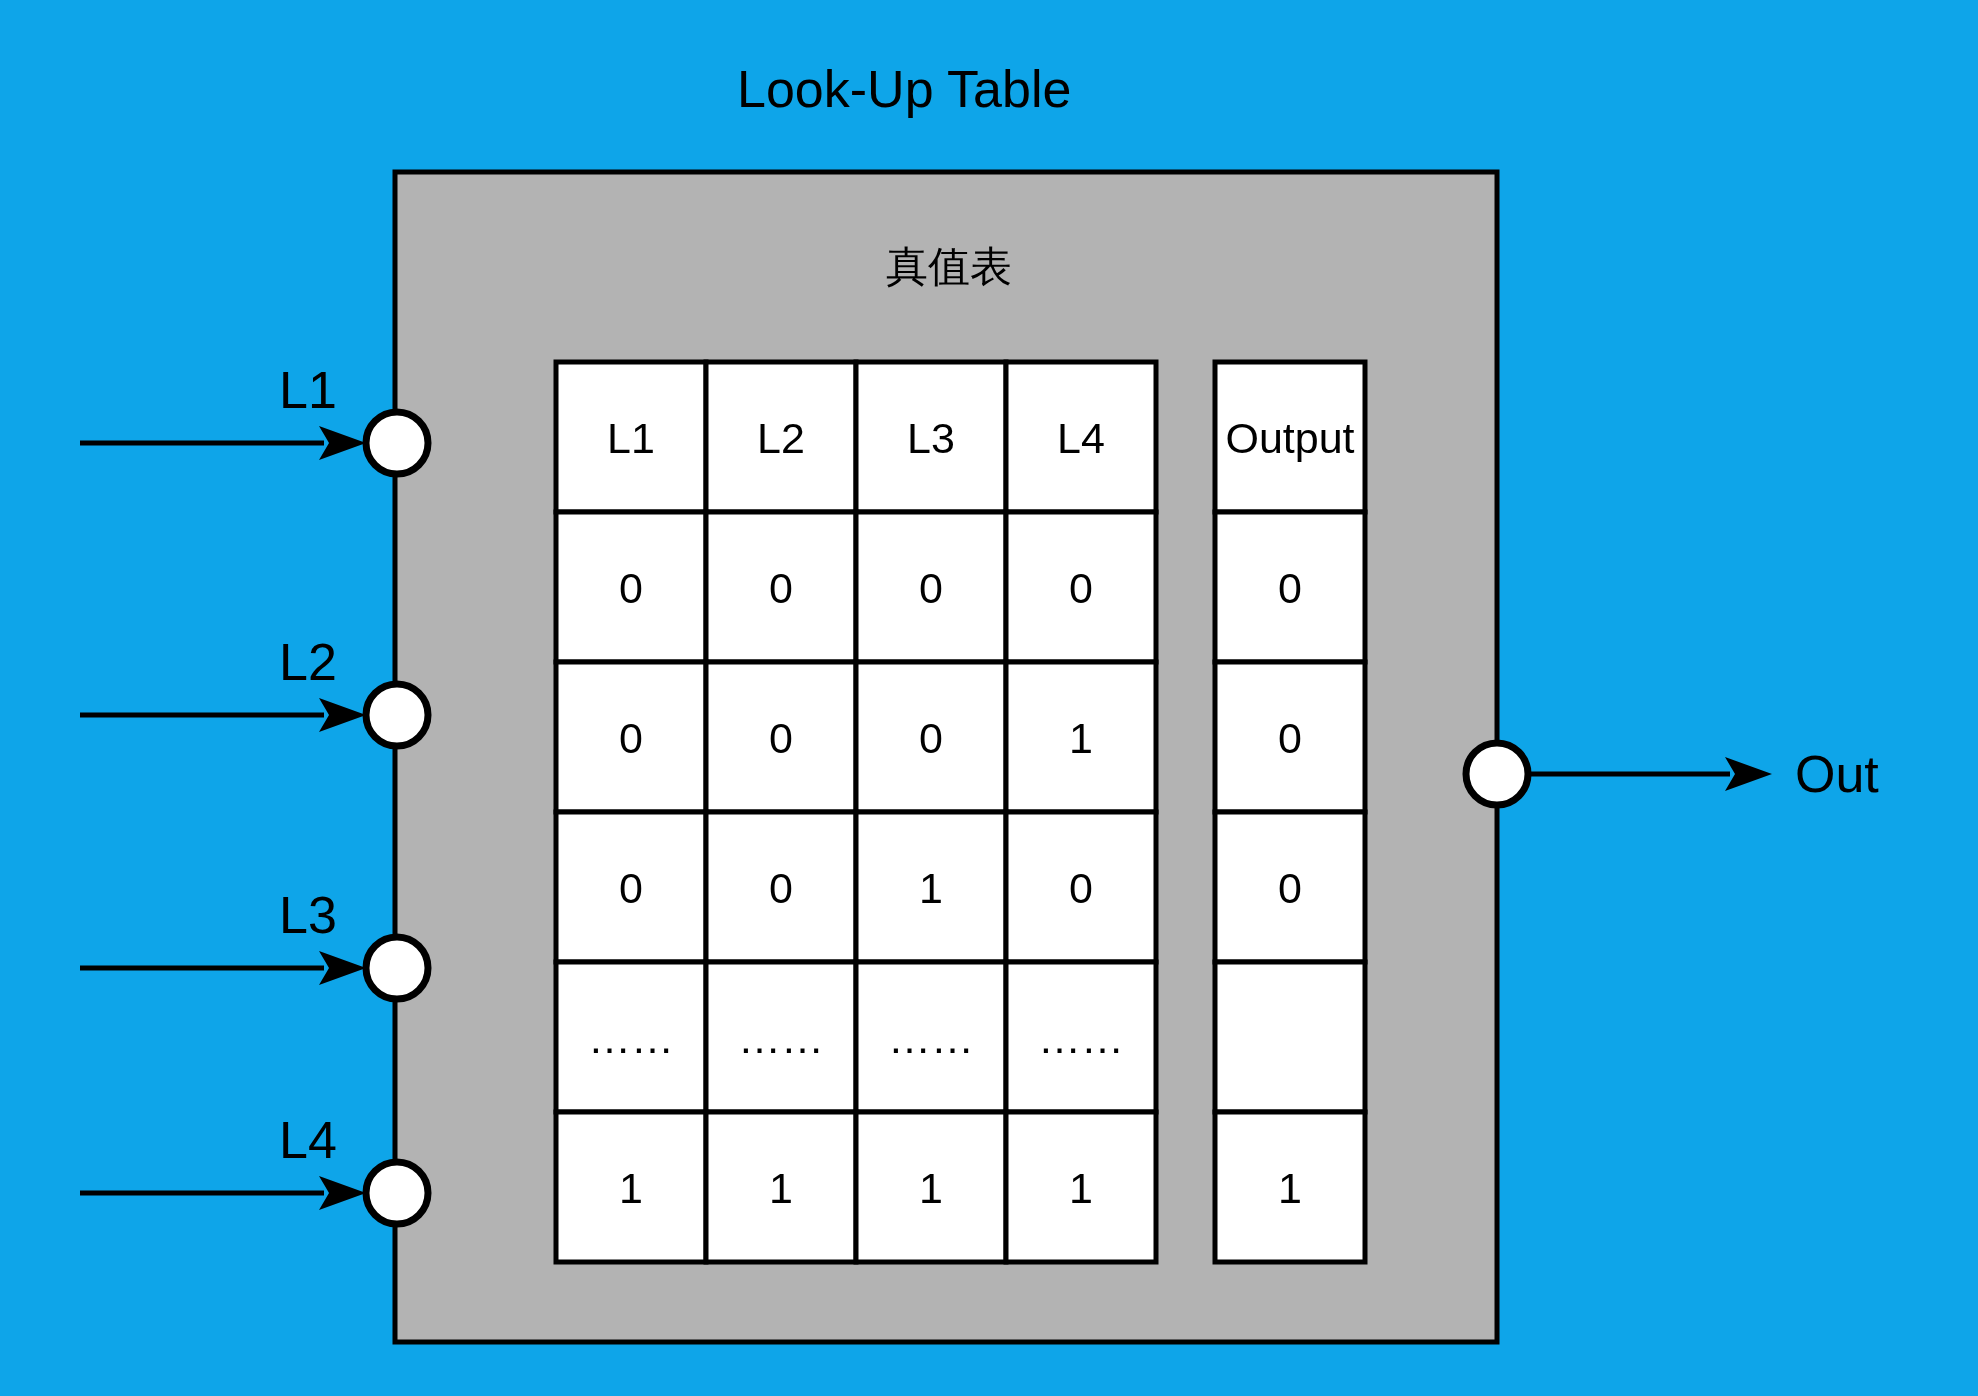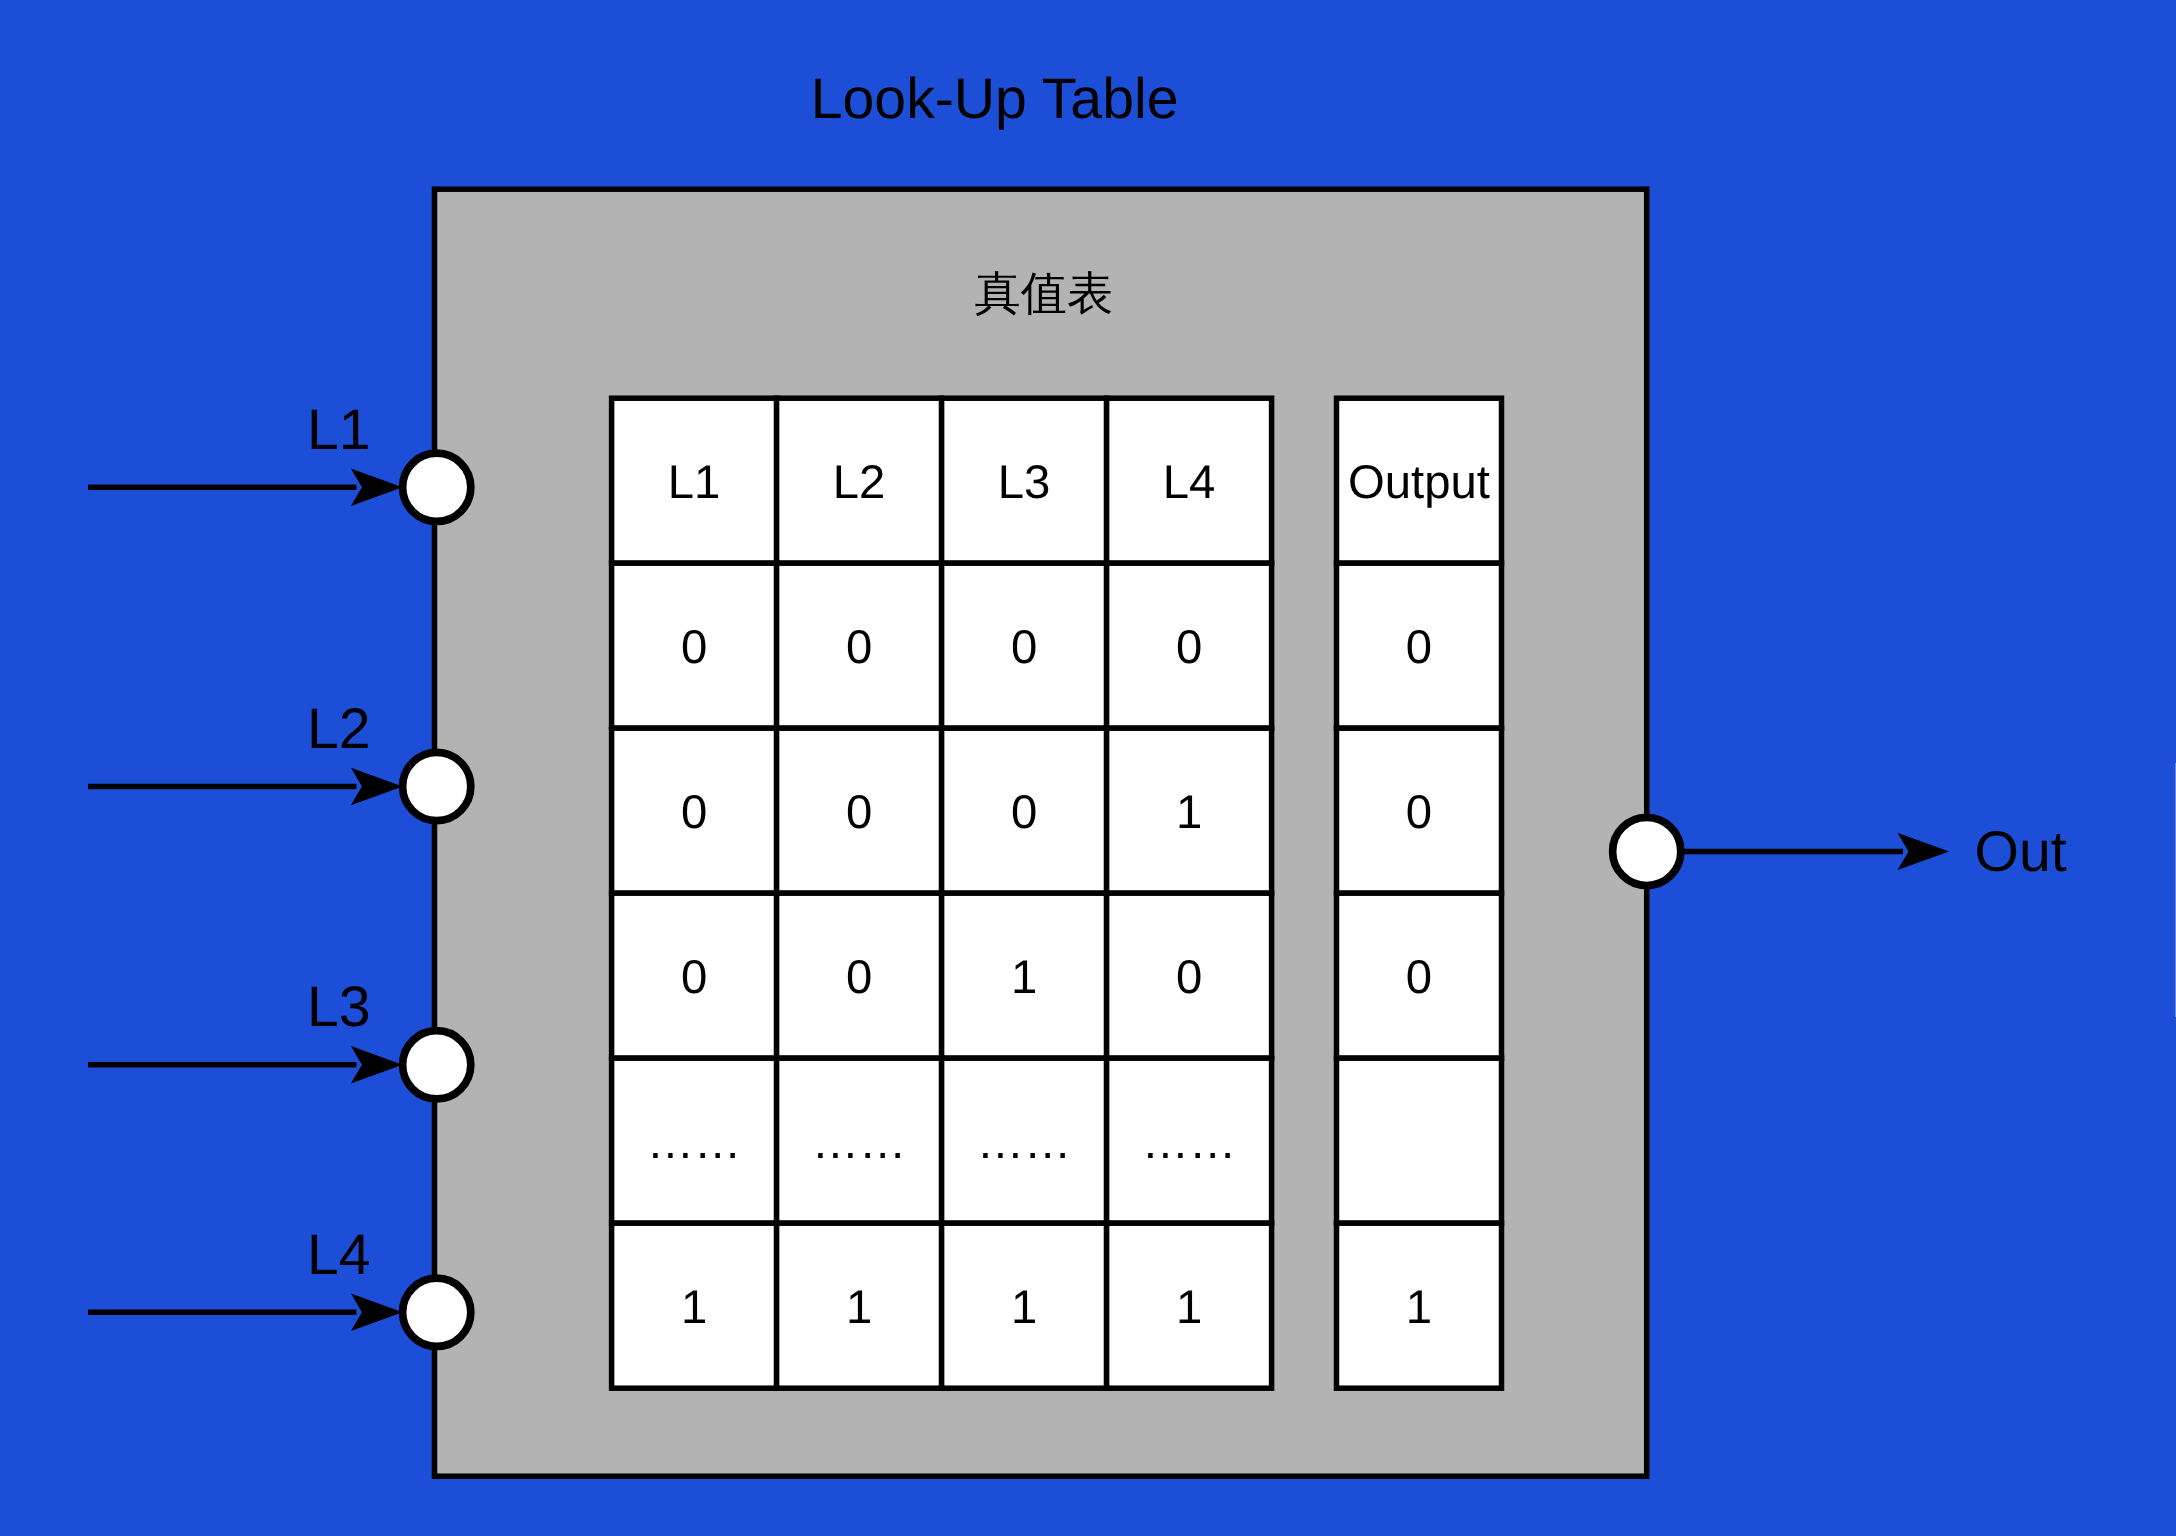--- a/index.html
+++ b/index.html
@@ -1,20 +1,20 @@
 <!DOCTYPE html>
 <html><head>
 <meta charset="utf-8">
 <style>
   html, body { margin: 0; padding: 0; background: #ffffff; }
   .canvas {
     position: relative;
     width: 1978px;
     height: 1396px;
-    background: #1d4ed8;
+    background: #0ea5e9;
     overflow: hidden;
   }
   svg { display: block; }
   text {
     font-family: "Liberation Sans", "DejaVu Sans", sans-serif;
     fill: #000000;
   }
 </style>
 </head>
 <body>

